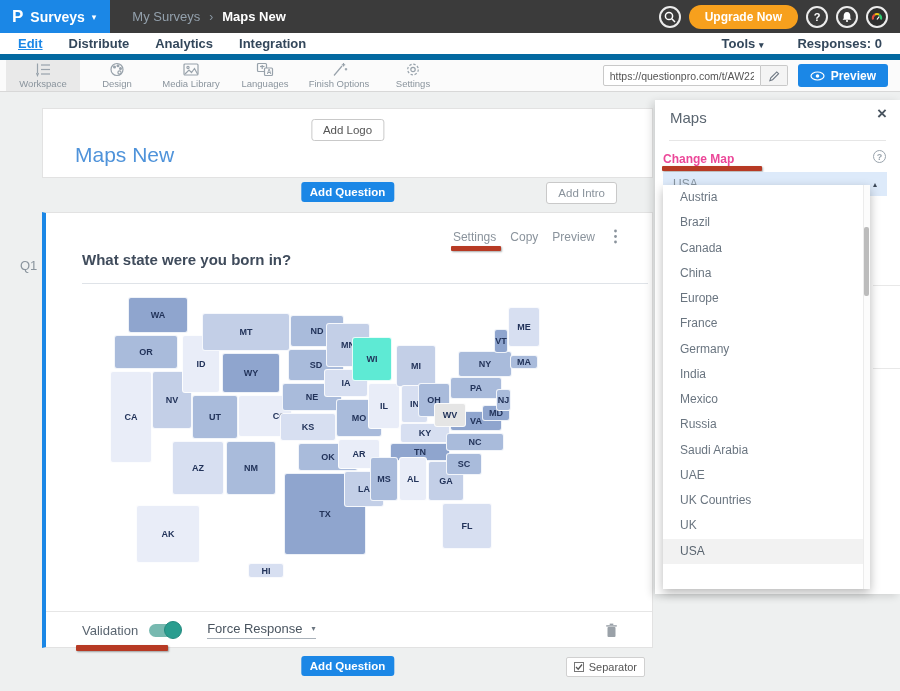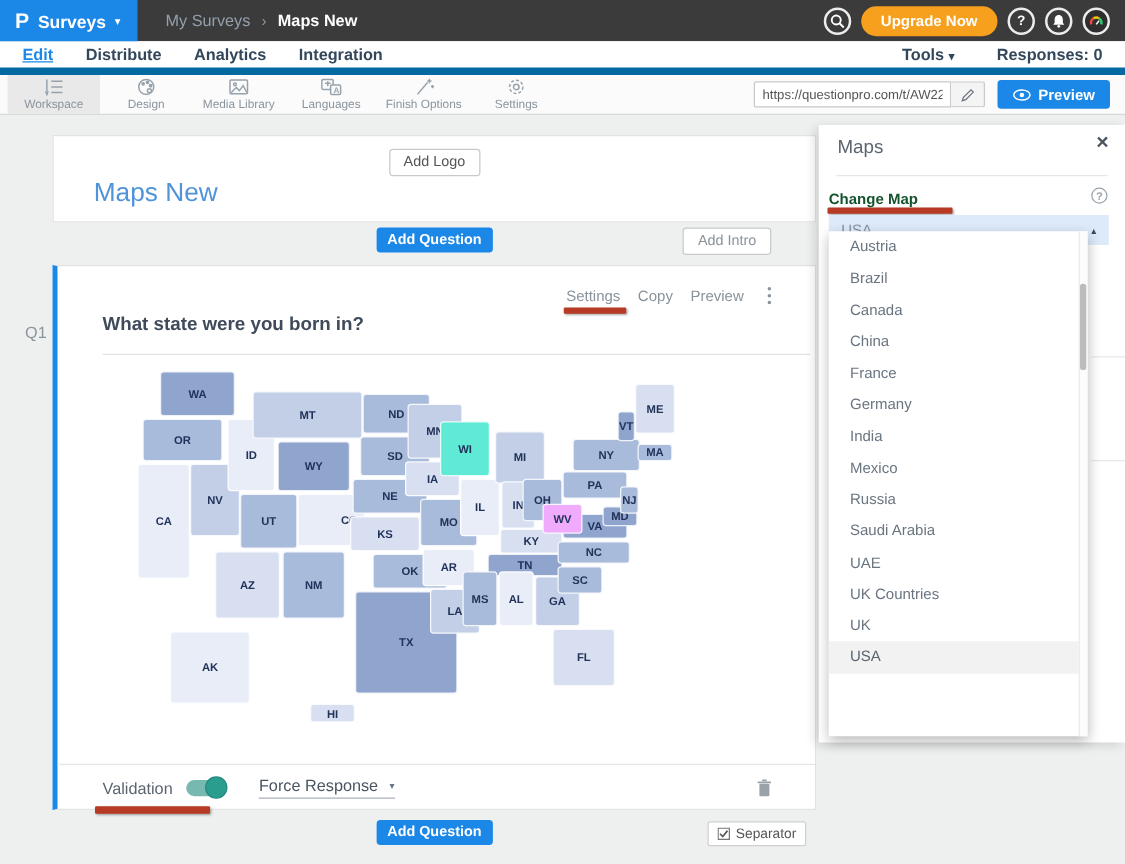--- a/index.html
+++ b/index.html
@@ -76,21 +76,21 @@
   .red-bar-validation{left:-6px;top:34px;width:92px;height:6px;}
   .force-response{margin-left:28px;font-size:13px;color:#4a5560;border-bottom:1px solid #a9b1b9;padding-bottom:2px;display:flex;align-items:center;gap:9px;cursor:pointer;}
   .force-response .caret{font-size:8px;color:#6b7580;}
   .trash-btn{margin-left:auto;cursor:pointer;display:flex;}
 
   
   .side-panel{position:absolute;left:655px;top:8px;width:245px;height:494px;background:#fff;box-shadow:-3px 2px 8px rgba(0,0,0,.14);padding-left:16px;}
   .panel-title{position:absolute;left:15px;top:9px;font-size:15px;color:#5a6570;}
   .panel-close{position:absolute;right:13px;top:4px;font-size:17px;font-weight:bold;color:#4a5560;cursor:pointer;}
   .panel-divider{position:absolute;top:40px;left:14px;right:14px;border-top:1px solid #e6e6e6;}
-  .change-map{position:absolute;left:8px;top:52px;font-size:12px;font-weight:bold;color:#14532d;}
+  .change-map{position:absolute;left:8px;top:52px;font-size:12px;font-weight:bold;color:#ec4899;}
   .red-bar-panel{left:7px;top:66px;width:100px;height:5px;}
   .help-circle{position:absolute;right:14px;top:50px;width:13px;height:13px;border-radius:50%;border:1px solid #9aa4ad;color:#9aa4ad;font-size:9px;font-weight:bold;display:flex;align-items:center;justify-content:center;cursor:pointer;}
   .map-select{position:absolute;left:8px;top:72px;width:224px;height:24px;background:#ddeafa;display:flex;align-items:center;justify-content:space-between;padding:0 10px;font-size:12px;color:#8795a1;cursor:pointer;}
   .map-select .caret{color:#3c4858;font-size:8px;}
   .hidden-edge{position:absolute;left:218px;right:0;height:1px;background:#e8e8e8;}
   .edge1{top:185px;} .edge2{top:268px;}
   .dropdown{position:absolute;left:8px;top:85px;width:207px;height:404px;background:#fff;box-shadow:0 4px 10px rgba(0,0,0,.28);}
   .option{height:25.25px;line-height:25.25px;padding-left:17px;font-size:12px;color:#6a7580;cursor:pointer;}
   .option.selected{background:#f2f2f2;color:#5a6570;}
   .dd-scrollbar{position:absolute;right:0;top:0;bottom:0;width:7px;background:#fcfcfc;border-left:1px solid #ececec;cursor:pointer;}
@@ -286,21 +286,21 @@
         <div class="state" style="left: 292px; top: 148px; width: 60px; height: 18px; background: rgb(143, 165, 206);">TN</div>
         <div class="state" style="left: 272px; top: 162px; width: 28px; height: 44px; background: rgb(169, 187, 219);">MS</div>
         <div class="state" style="left: 301px; top: 162px; width: 28px; height: 44px; background: rgb(233, 237, 248);">AL</div>
         <div class="state" style="left: 330px; top: 166px; width: 36px; height: 40px; background: rgb(195, 207, 231);">GA</div>
         <div class="state" style="left: 344px; top: 208px; width: 50px; height: 46px; background: rgb(215, 223, 241);">FL</div>
         <div class="state" style="left: 348px; top: 158px; width: 36px; height: 22px; background: rgb(169, 187, 219);">SC</div>
         <div class="state" style="left: 348px; top: 138px; width: 58px; height: 18px; background: rgb(169, 187, 219);">NC</div>
         <div class="state" style="left: 352px; top: 82px; width: 52px; height: 22px; background: rgb(169, 187, 219);">PA</div>
         <div class="state" style="left: 360px; top: 56px; width: 54px; height: 26px; background: rgb(169, 187, 219);">NY</div>
         <div class="state" style="left: 352px; top: 116px; width: 52px; height: 20px; background: rgb(143, 165, 206);">VA</div>
-        <div class="state" style="left: 336px; top: 108px; width: 32px; height: 24px; background: #f0abfc;">WV</div>
+        <div class="state" style="left: 336px; top: 108px; width: 32px; height: 24px; background: #e5e5e5;">WV</div>
         <div class="state" style="left: 384px; top: 110px; width: 28px; height: 16px; background: rgb(143, 165, 206);">MD</div>
         <div class="state" style="left: 398px; top: 94px; width: 15px; height: 22px; background: rgb(169, 187, 219);">NJ</div>
         <div class="state" style="left: 396px; top: 34px; width: 14px; height: 24px; background: rgb(143, 165, 206);">VT</div>
         <div class="state" style="left: 412px; top: 60px; width: 28px; height: 14px; background: rgb(169, 187, 219);">MA</div>
         <div class="state" style="left: 410px; top: 12px; width: 32px; height: 40px; background: rgb(215, 223, 241);">ME</div>
         <div class="state" style="left: 38px; top: 210px; width: 64px; height: 58px; background: rgb(233, 237, 248);">AK</div>
         <div class="state" style="left: 150px; top: 268px; width: 36px; height: 15px; background: rgb(215, 223, 241);">HI</div>
       </div>
 
     <div class="q-divider"></div>
@@ -349,20 +349,21 @@
       <span class="caret">▴</span>
     </div>
     <div class="hidden-edge edge1"></div>
     <div class="hidden-edge edge2"></div>
     <div class="dropdown">
       <div>
           <div class="option">Austria</div>
           <div class="option">Brazil</div>
           <div class="option">Canada</div>
           <div class="option">China</div>
+          <div class="option">Europe</div>
           <div class="option">France</div>
           <div class="option">Germany</div>
           <div class="option">India</div>
           <div class="option">Mexico</div>
           <div class="option">Russia</div>
           <div class="option">Saudi Arabia</div>
           <div class="option">UAE</div>
           <div class="option">UK Countries</div>
           <div class="option">UK</div>
           <div class="option selected">USA</div>

